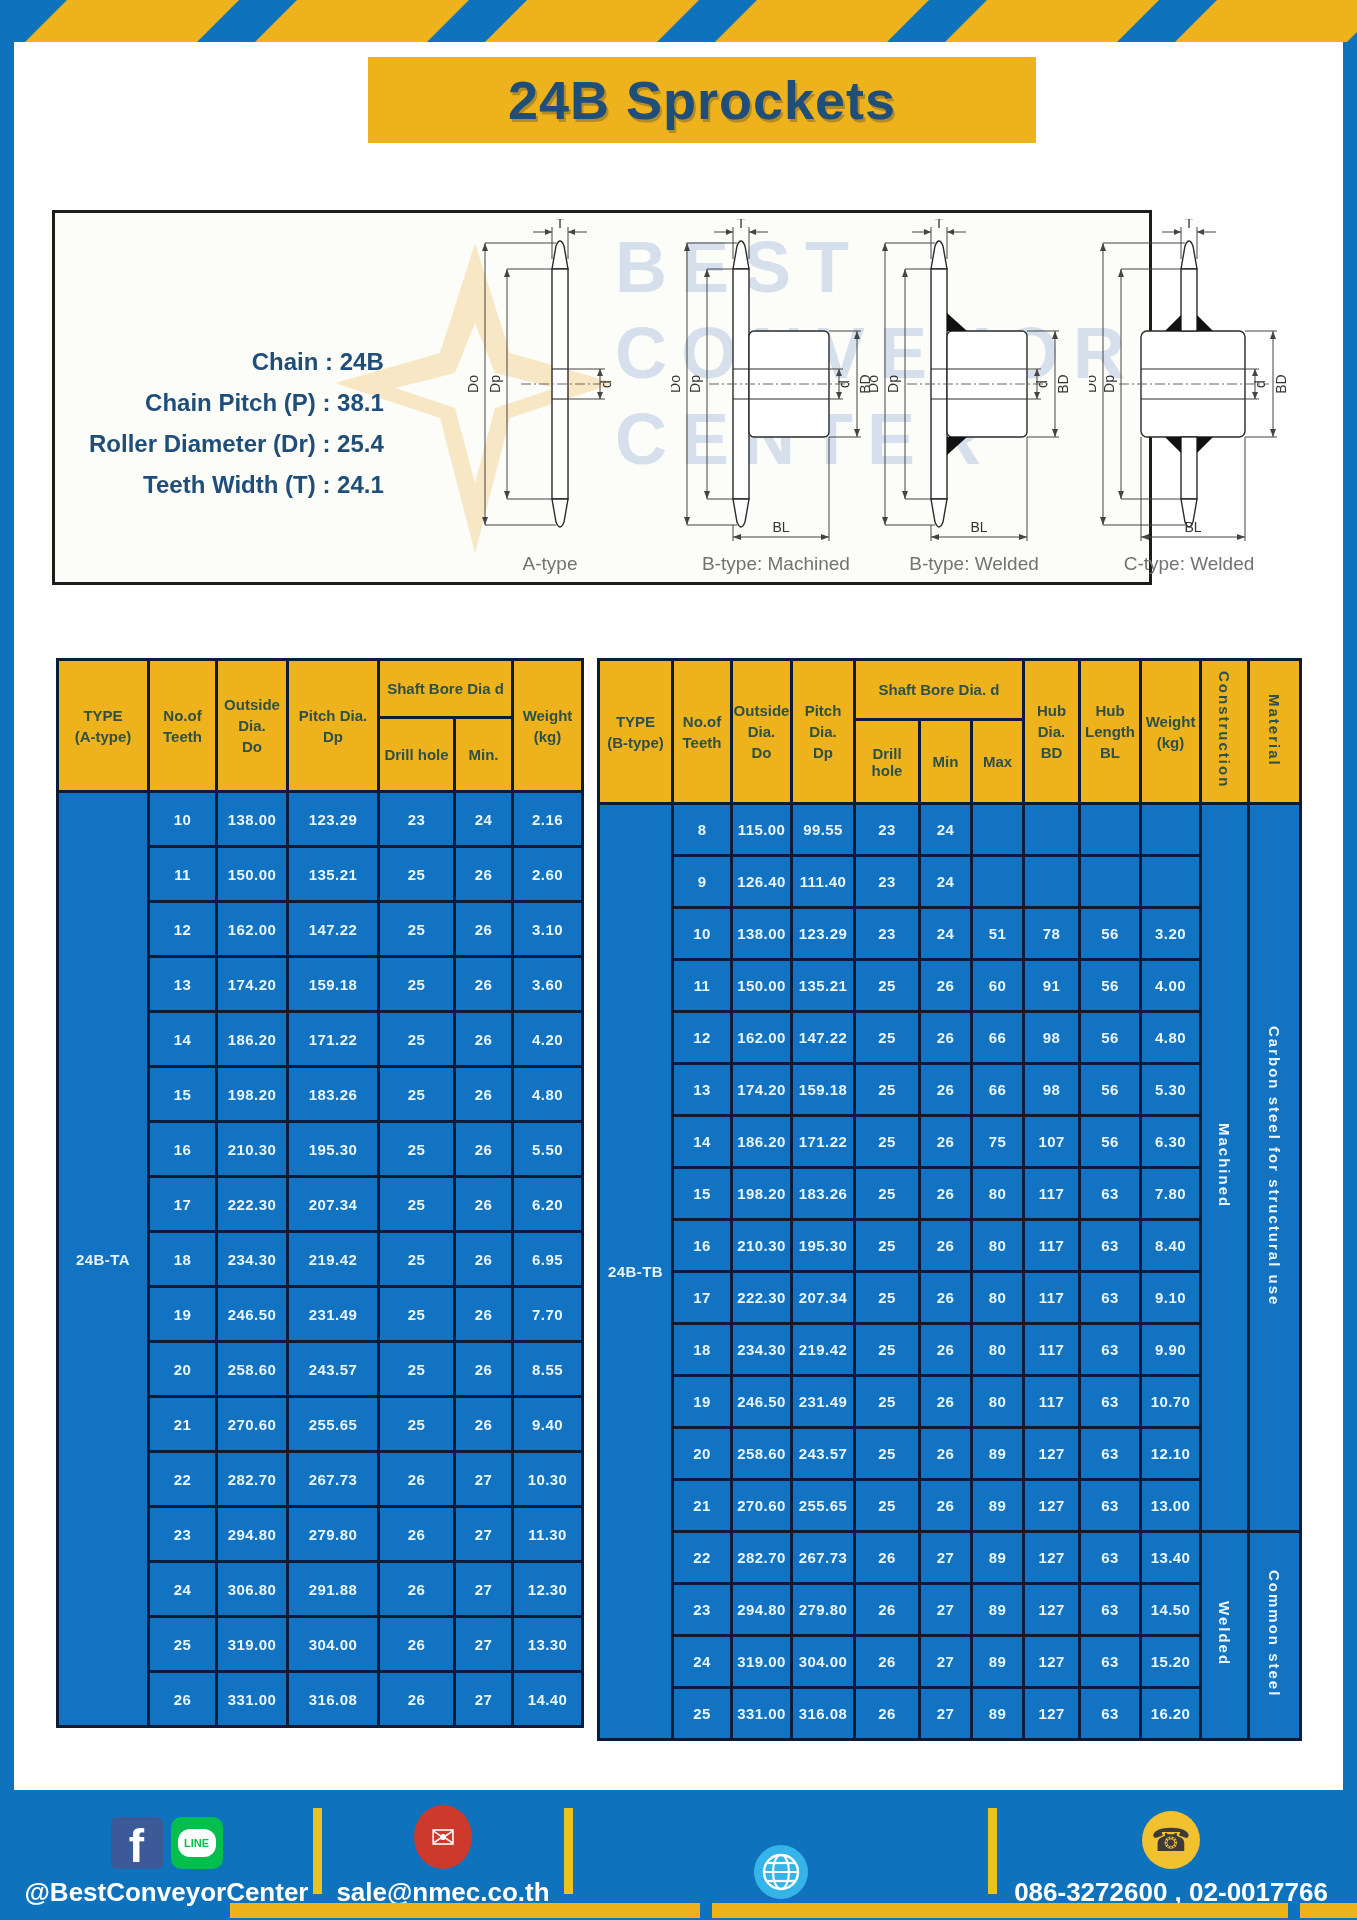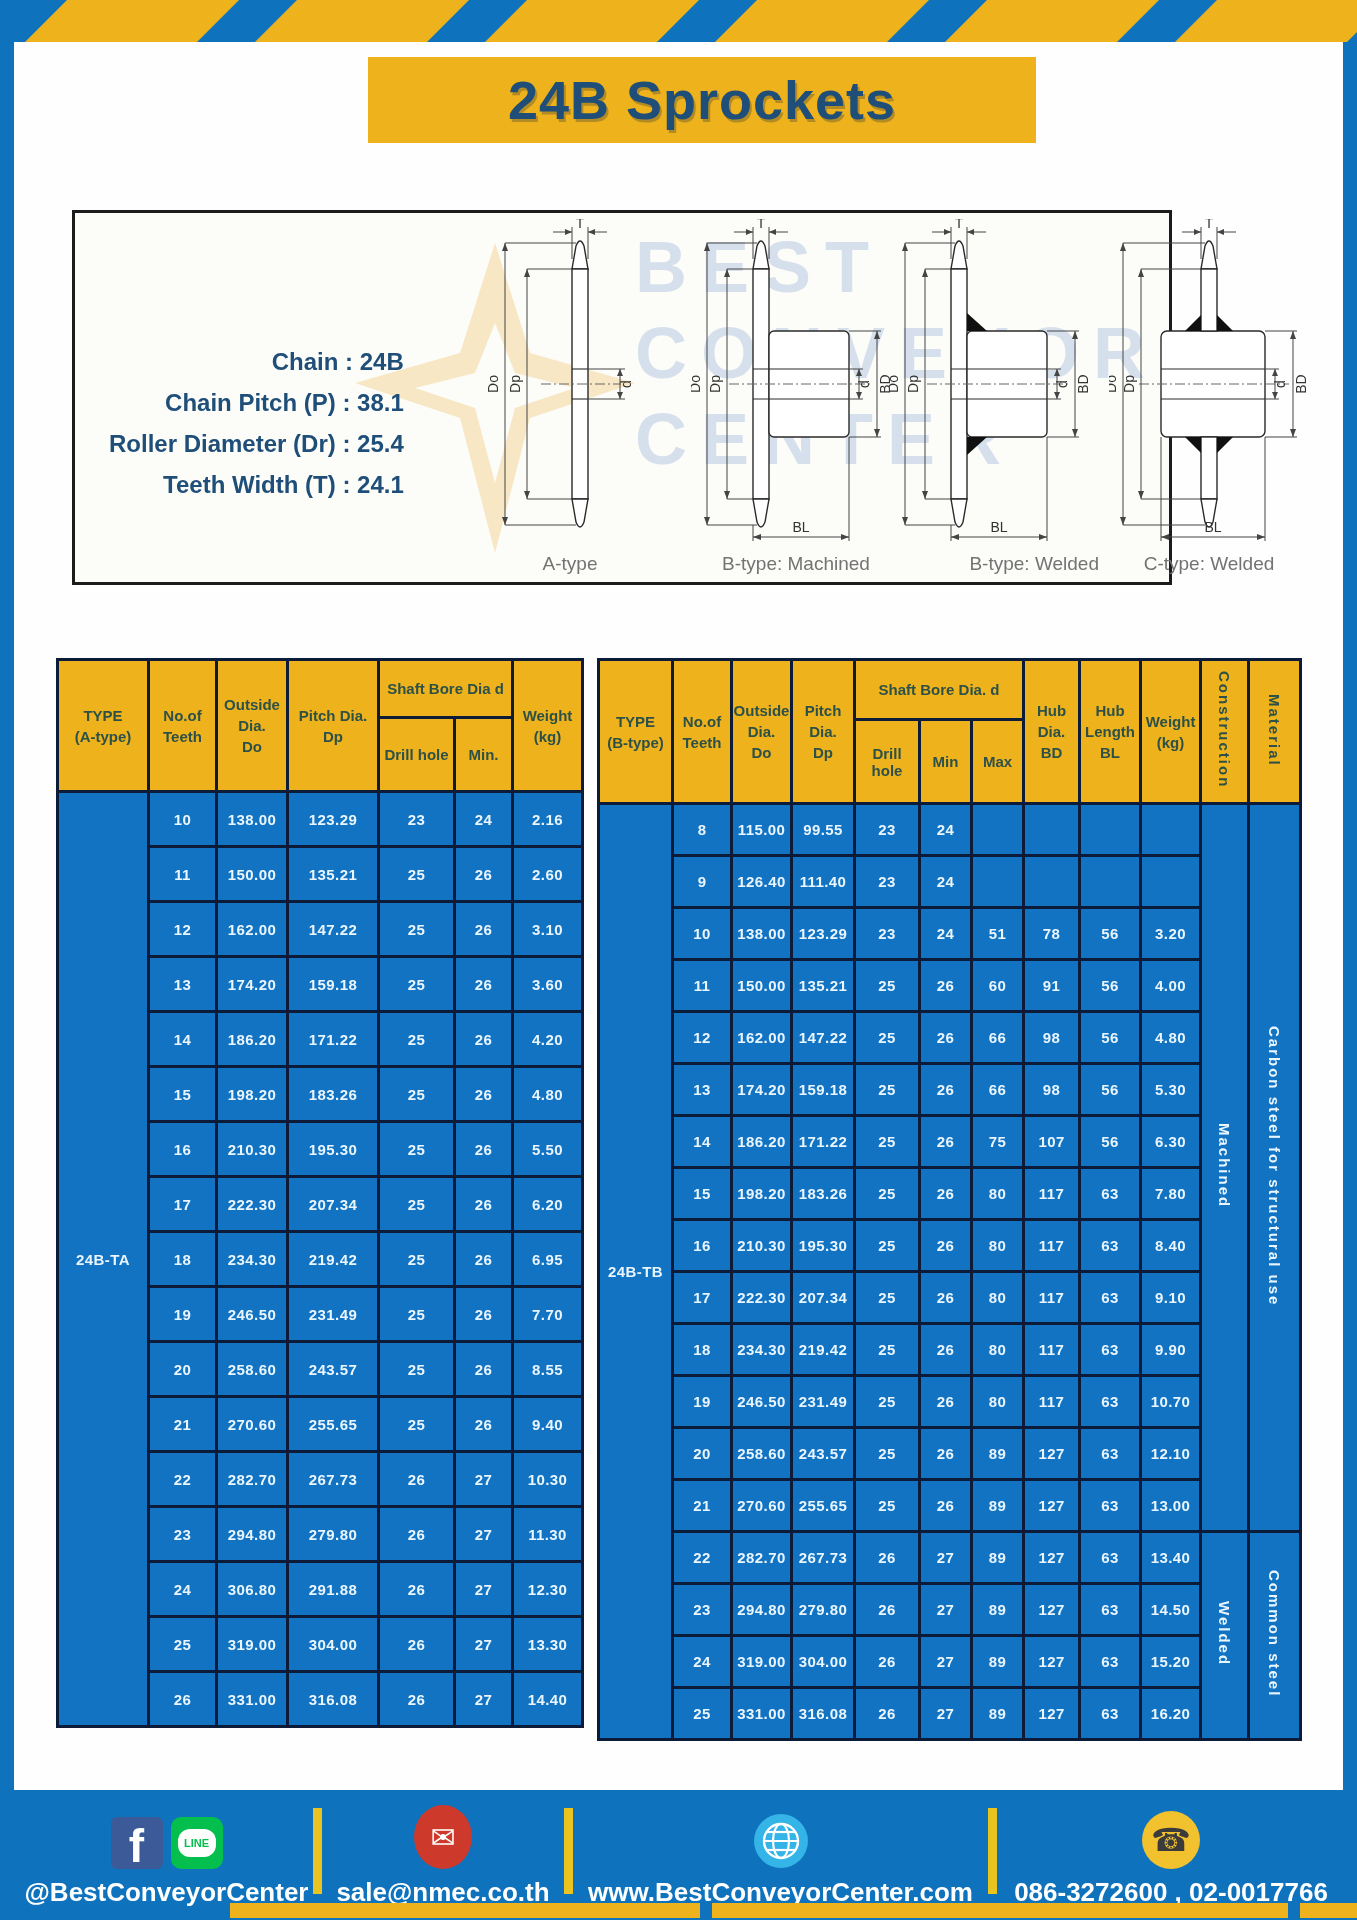--- a/index.html
+++ b/index.html
@@ -13,21 +13,21 @@
   .stripes{position:absolute;top:-12px;left:46px;height:66px;display:flex;gap:58px;}
   .stripe{flex:none;width:172px;height:66px;background:#eeb21c;transform:skewX(-45deg);}
   
   .page{position:absolute;left:14px;top:42px;width:1329px;height:1748px;background:#fefefe;}
   
   .title-box{position:absolute;left:368px;top:57px;width:668px;height:86px;background:#eeb21c;
     display:flex;align-items:center;justify-content:center;}
   .title-text{font-size:54px;font-weight:bold;color:#1f4e79;letter-spacing:1px;
     text-shadow:2px 3px 0 rgba(40,50,60,0.30);}
   
-  .panel{position:absolute;left:72px;top:210px;width:1100px;height:375px;background:#fcfcf9;
+  .panel{position:absolute;left:52px;top:210px;width:1100px;height:375px;background:#fcfcf9;
     border:3px solid #1c1c1c;box-sizing:border-box;}
   .specs{position:absolute;left:34px;top:128px;text-align:right;}
   .spec-line{font-size:24px;font-weight:bold;color:#1f4e79;line-height:41px;white-space:nowrap;}
   .caption{position:absolute;top:340px;text-align:center;font-size:19px;color:#737373;}
   .drawing{position:absolute;top:6px;}
   .wm-text{position:absolute;font-weight:bold;color:rgba(125,160,210,0.30);letter-spacing:14px;
     font-size:72px;line-height:1;white-space:nowrap;}
   .wm-star{position:absolute;left:270px;top:20px;opacity:0.55;}
   svg text{font-family:"Liberation Sans",sans-serif;font-size:14px;fill:#333;}
   
@@ -339,21 +339,21 @@
         <line x1="156" y1="218" x2="156" y2="322"></line>
       <line x1="52" y1="318" x2="156" y2="318"></line>
     </g>
     <polygon points="52,318 60,315 60,321" fill="#444"></polygon>
       <polygon points="156,318 148,315 148,321" fill="#444"></polygon>
     <text x="104" y="313" text-anchor="middle">BL</text>
   </svg>
 
   <div class="caption" style="left:400px;width:190px;">A-type</div>
   <div class="caption" style="left:616px;width:210px;">B-type: Machined</div>
-  <div class="caption" style="left:814px;width:210px;text-align:right;">B-type: Welded</div>
+  <div class="caption" style="left:814px;width:210px;">B-type: Welded</div>
   <div class="caption" style="left:1034px;width:200px;">C-type: Welded</div>
 </div>
 
 <table class="spec-table" id="tableA">
   <colgroup>
     <col style="width:91px">
       <col style="width:68px">
       <col style="width:71px">
       <col style="width:91px">
     <col style="width:76px">
@@ -829,21 +829,20 @@
     <div class="ficons">
       <svg width="56" height="56" viewBox="0 0 56 56">
         <circle cx="28" cy="28" r="27" fill="#35b4e8"></circle>
         <circle cx="28" cy="28" r="17" fill="none" stroke="#fff" stroke-width="2.4"></circle>
         <ellipse cx="28" cy="28" rx="8" ry="17" fill="none" stroke="#fff" stroke-width="2.2"></ellipse>
         <line x1="11" y1="28" x2="45" y2="28" stroke="#fff" stroke-width="2.2"></line>
         <line x1="13" y1="19" x2="43" y2="19" stroke="#fff" stroke-width="2.2"></line>
         <line x1="13" y1="37" x2="43" y2="37" stroke="#fff" stroke-width="2.2"></line>
       </svg>
     </div>
-    <div class="flabel">www.BestConveyorCenter.com</div>
   </div>
   <div class="fdiv" style="left:988px;"></div>
 
   <div class="fsection" style="left:997px;width:348px;">
     <div class="ficons">
       <div class="icon-phone">
           <span>☎</span>
         </div>
     </div>
     <div class="flabel">086-3272600 , 02-0017766</div>

